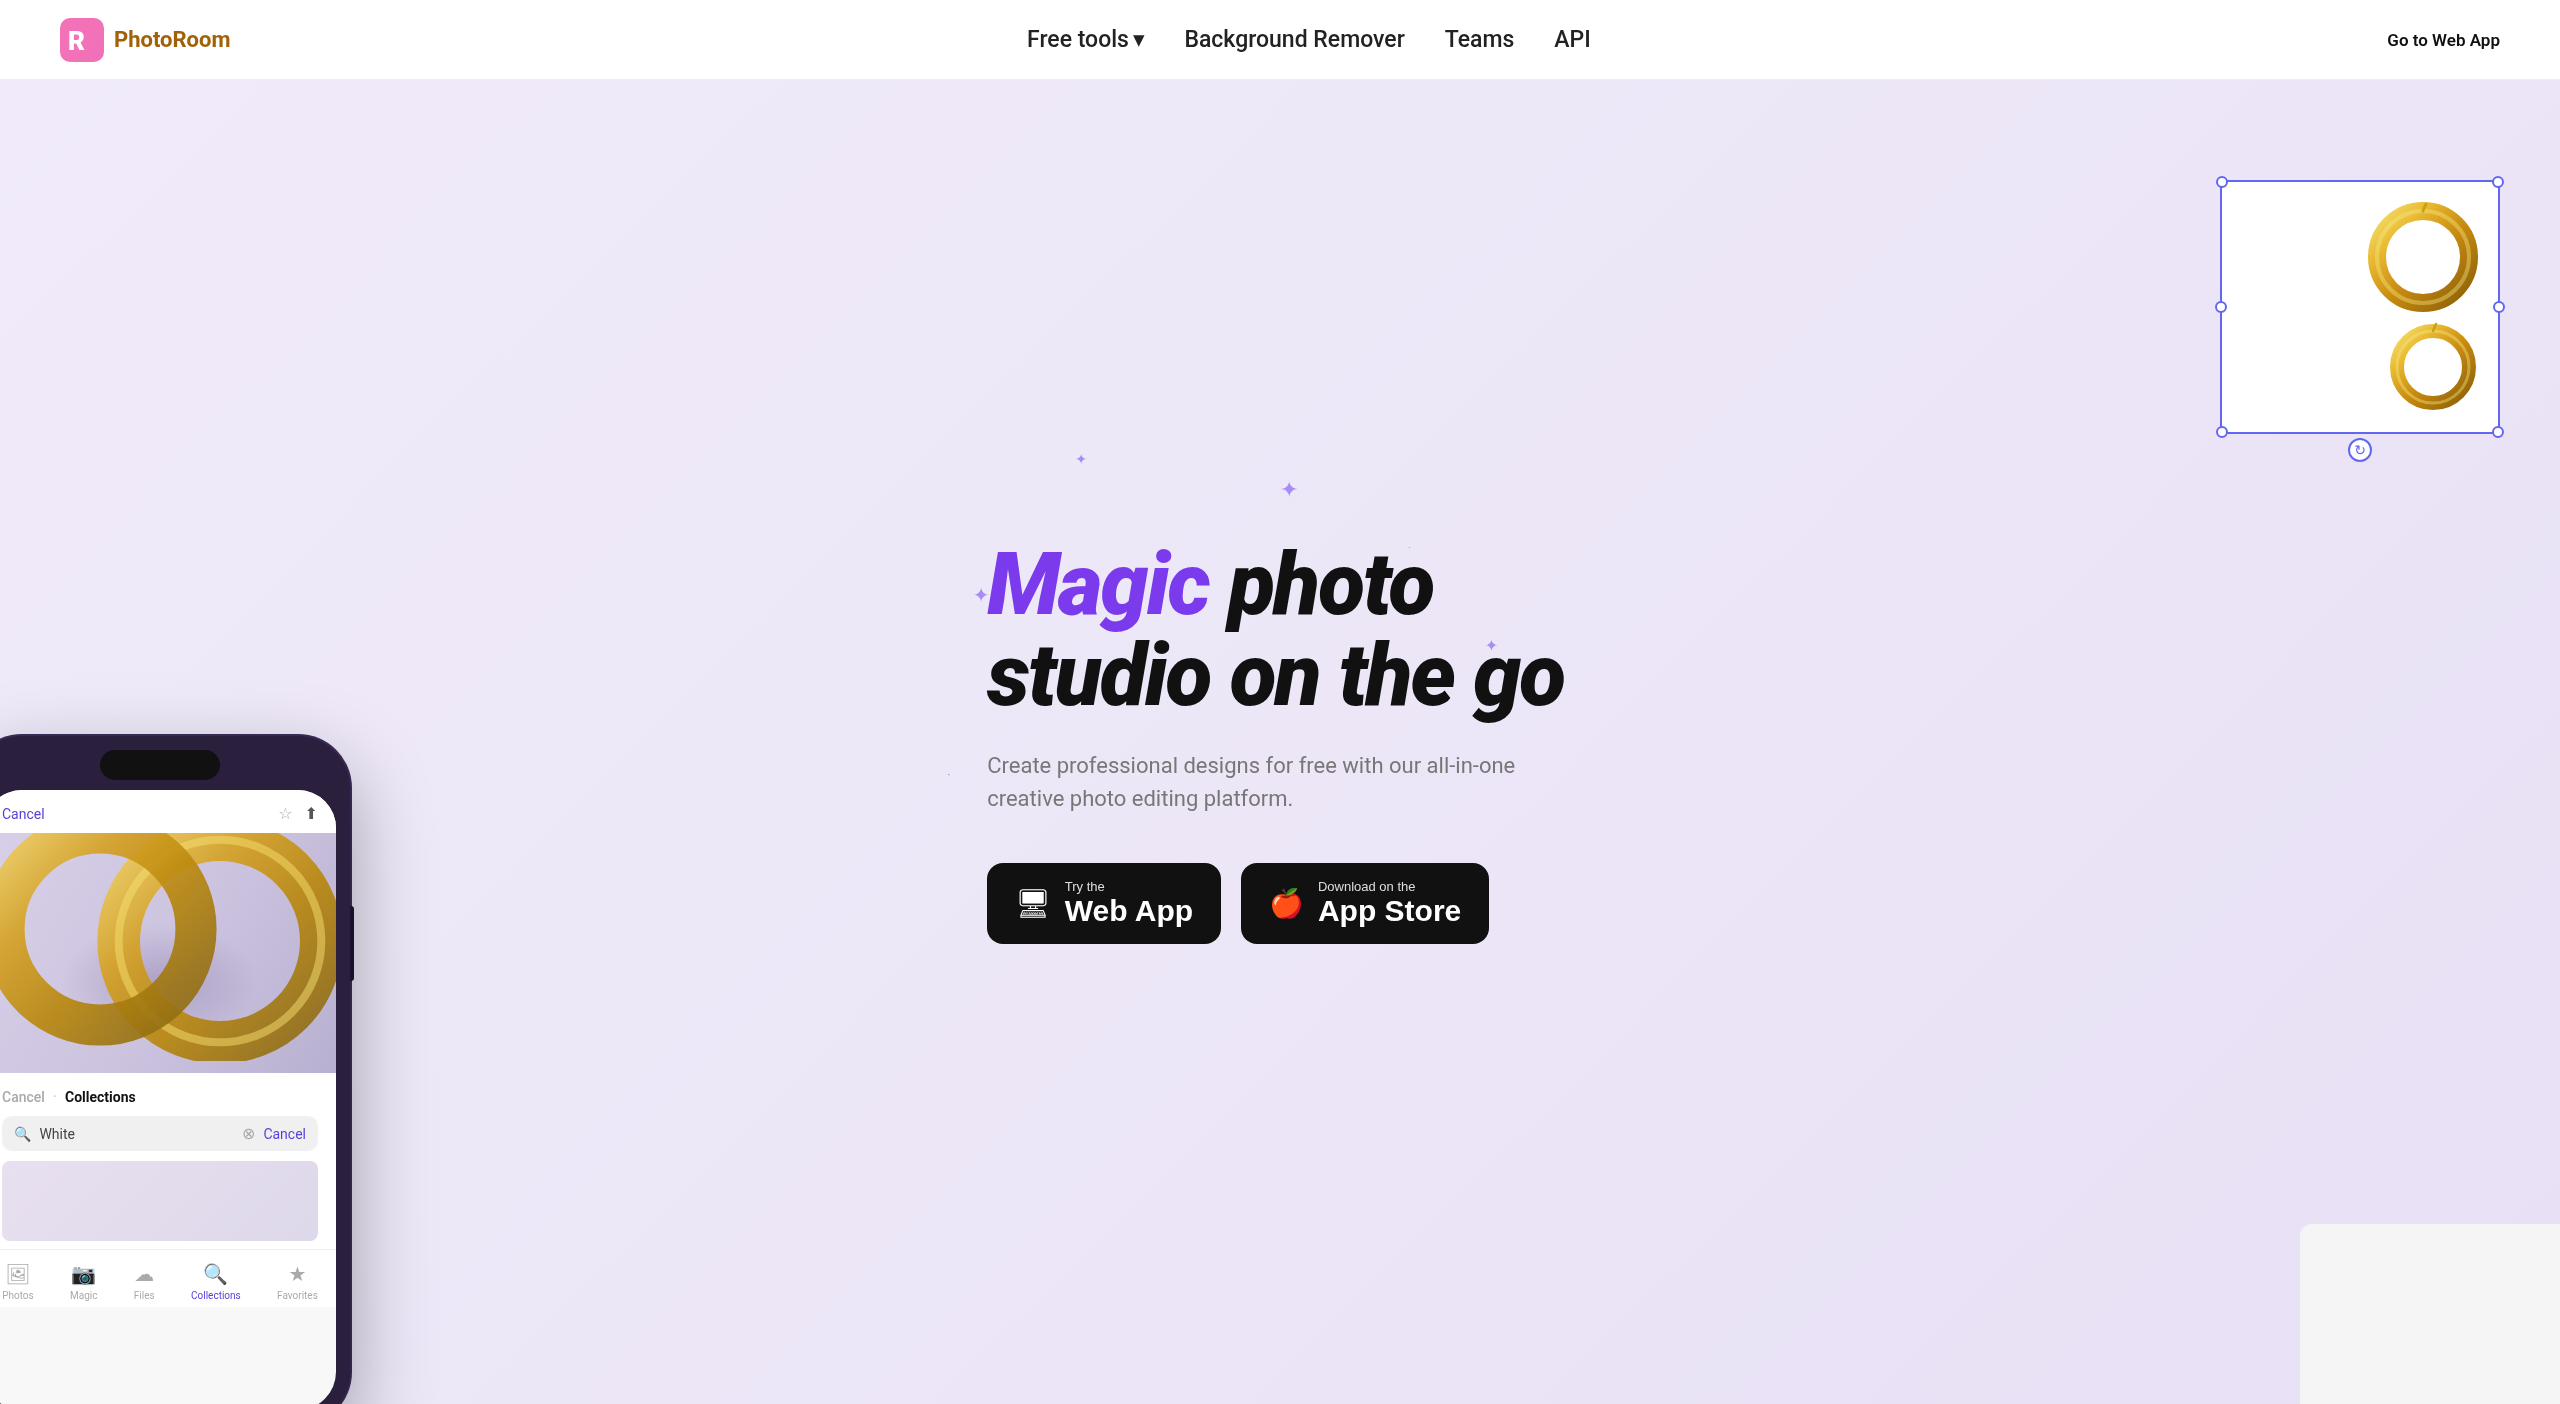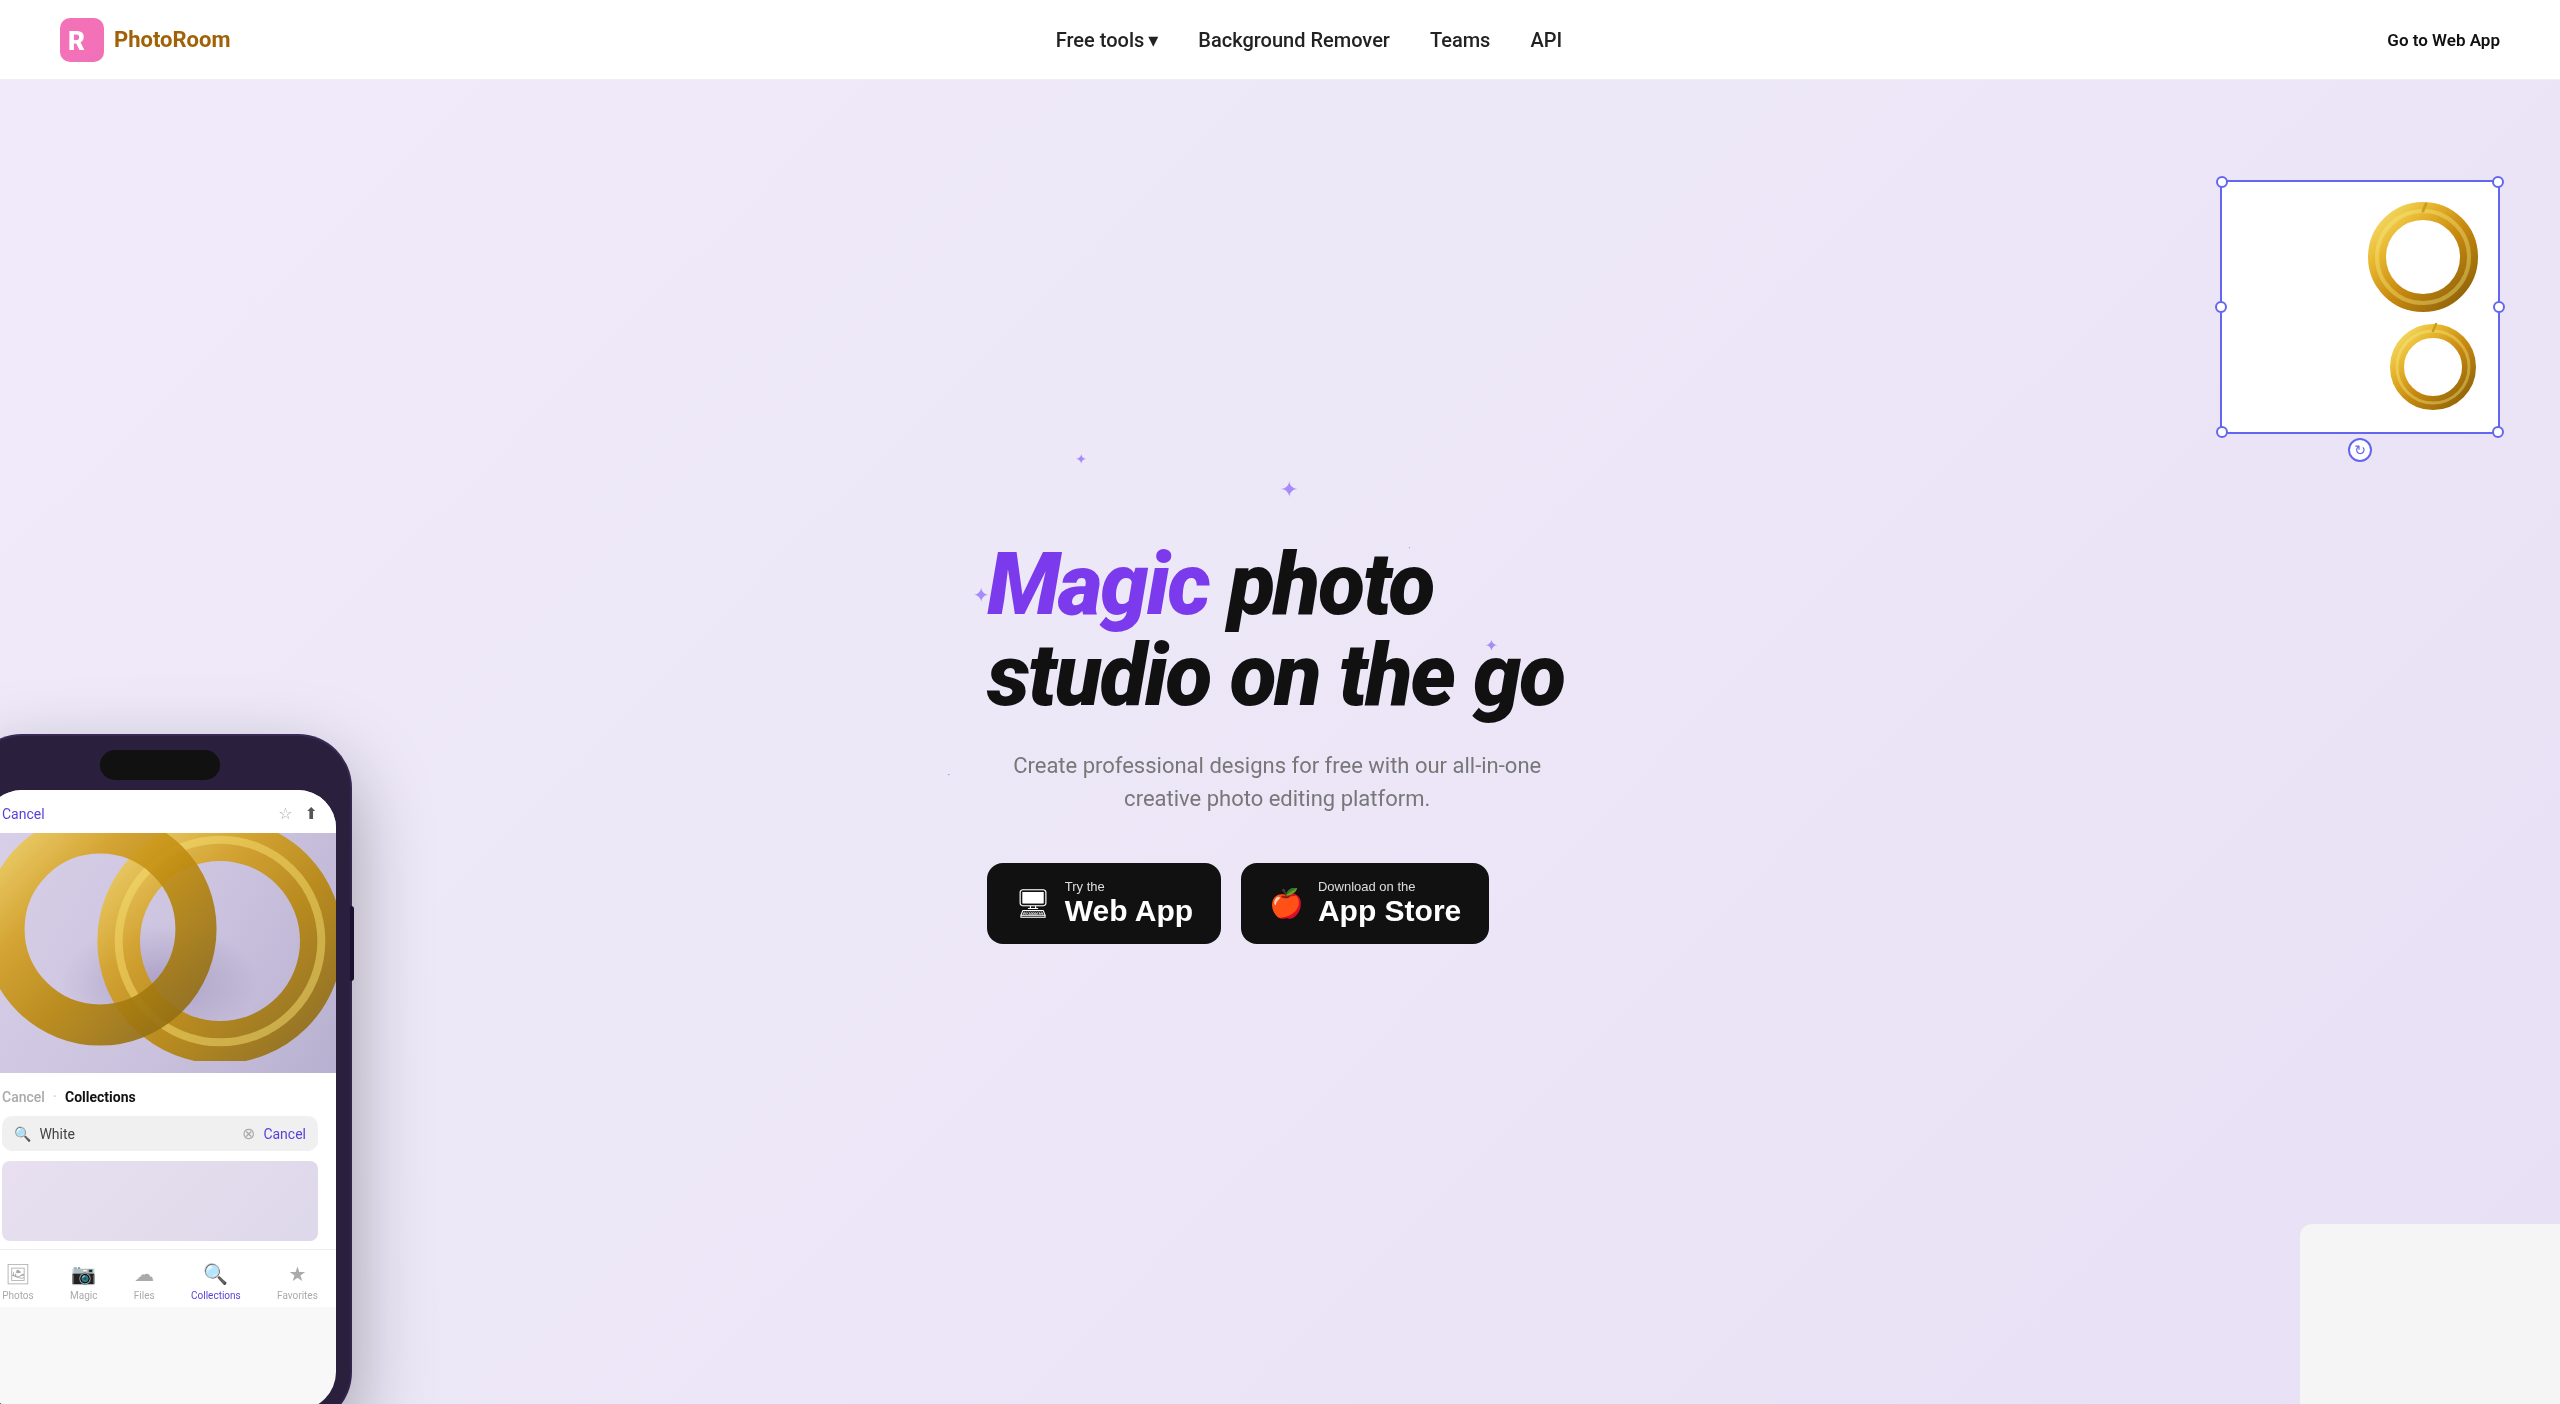--- a/index.html
+++ b/index.html
@@ -35,21 +35,21 @@
       font-size: 22px;
       font-weight: 700;
       color: #a16207;
     }
     .nav-links {
       display: flex;
       align-items: center;
       gap: 40px;
     }
     .nav-link {
-      font-size: 20px;
+      font-size: 23px;
       color: #222;
       text-decoration: none;
       font-weight: 500;
       cursor: pointer;
       display: flex;
       align-items: flex-end;
       gap: 4px;
     }
     .nav-cta {
       font-size: 17px;
@@ -90,21 +90,20 @@
       color: #7c3aed;
     }
 
     .hero-subtitle {
       font-size: 22px;
       color: #777;
       line-height: 1.5;
       margin-bottom: 48px;
       max-width: 580px;
       font-weight: 400;
-      text-align: center;
     }
 
     .cta-buttons {
       display: flex;
       gap: 20px;
       flex-wrap: wrap;
     }
     .cta-btn {
       background: #111;
       color: white;

